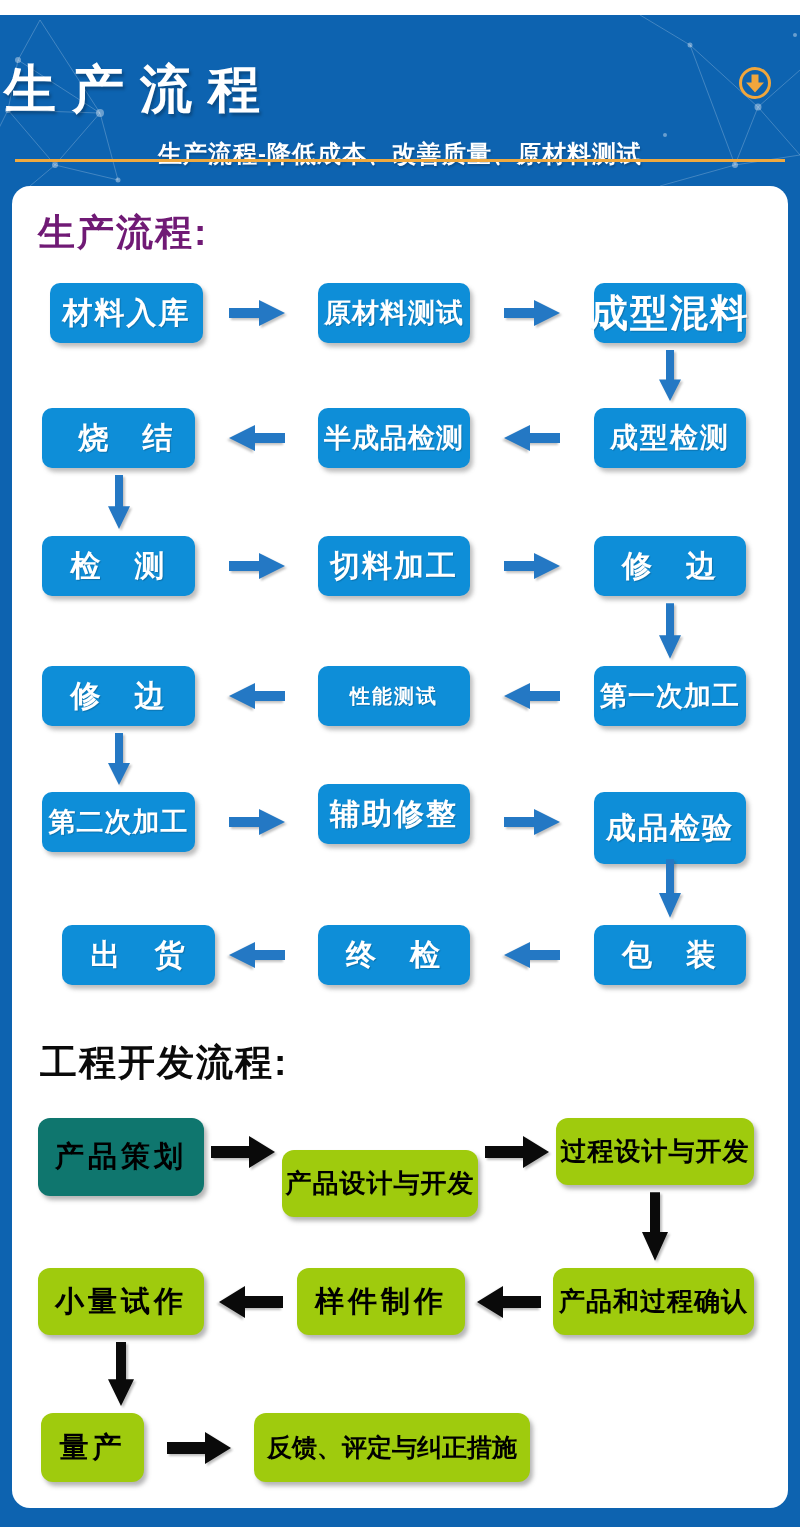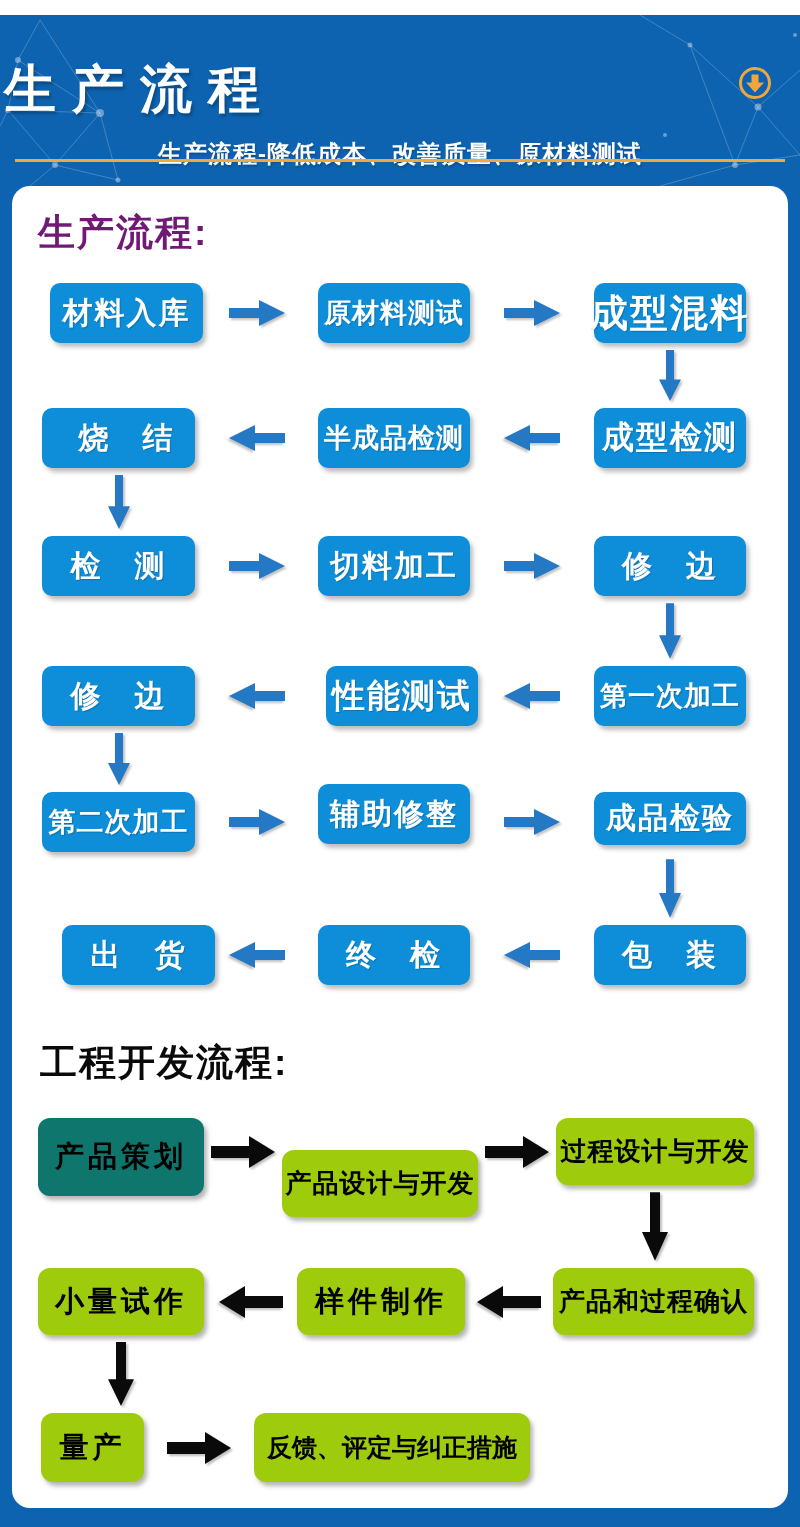--- a/index.html
+++ b/index.html
@@ -83,57 +83,57 @@
             <path d="M2 11 H32 V3 L58 16 L32 29 V21 H2 Z" fill="#2478c4"></path>
           </svg></div>
         <div class="arrow blue" style="left: 645px; top: 162px;"><svg width="26" height="55" viewBox="0 0 26 56" preserveAspectRatio="none">
             <path d="M9 2 V32 H2 L13 54 L24 32 H17 V2 Z" fill="#2478c4"></path>
           </svg></div>
         <div class="flow-box blue" style="left: 30px; top: 222px; width: 153px; height: 60px; font-size: 30px; letter-spacing: 2px; background: rgb(14, 142, 216); padding-left: 16px;">烧　结</div>
         <div class="flow-box blue" style="left: 306px; top: 222px; width: 152px; height: 60px; font-size: 27px; letter-spacing: 1px; background: rgb(14, 142, 216);">半成品检测</div>
         <div class="arrow blue" style="left: 214.5px; top: 236px;"><svg width="60" height="32" viewBox="0 0 60 32" class="flip">
             <path d="M2 11 H32 V3 L58 16 L32 29 V21 H2 Z" fill="#2478c4"></path>
           </svg></div>
-        <div class="flow-box blue" style="left: 582px; top: 222px; width: 152px; height: 60px; font-size: 32px; letter-spacing: 2px; background: rgb(14, 142, 216); text-align: center;">成型检测</div>
+        <div class="flow-box blue" style="left: 582px; top: 222px; width: 152px; height: 60px; font-size: 28px; letter-spacing: 2px; background: rgb(14, 142, 216); text-align: center;">成型检测</div>
         <div class="arrow blue" style="left: 490px; top: 236px;"><svg width="60" height="32" viewBox="0 0 60 32" class="flip">
             <path d="M2 11 H32 V3 L58 16 L32 29 V21 H2 Z" fill="#2478c4"></path>
           </svg></div>
         <div class="arrow blue" style="left: 93.5px; top: 287px;"><svg width="26" height="58" viewBox="0 0 26 56" preserveAspectRatio="none">
             <path d="M9 2 V32 H2 L13 54 L24 32 H17 V2 Z" fill="#2478c4"></path>
           </svg></div>
         <div class="flow-box blue" style="left: 30px; top: 350px; width: 153px; height: 60px; font-size: 30px; letter-spacing: 2px; background: rgb(14, 142, 216);">检　测</div>
         <div class="flow-box blue" style="left: 306px; top: 350px; width: 152px; height: 60px; font-size: 30px; letter-spacing: 2px; background: rgb(14, 142, 216);">切料加工</div>
         <div class="arrow blue" style="left: 214.5px; top: 364px;"><svg width="60" height="32" viewBox="0 0 60 32">
             <path d="M2 11 H32 V3 L58 16 L32 29 V21 H2 Z" fill="#2478c4"></path>
           </svg></div>
         <div class="flow-box blue" style="left: 582px; top: 350px; width: 152px; height: 60px; font-size: 30px; letter-spacing: 2px; background: rgb(14, 142, 216);">修　边</div>
         <div class="arrow blue" style="left: 490px; top: 364px;"><svg width="60" height="32" viewBox="0 0 60 32">
             <path d="M2 11 H32 V3 L58 16 L32 29 V21 H2 Z" fill="#2478c4"></path>
           </svg></div>
         <div class="arrow blue" style="left: 645px; top: 415px;"><svg width="26" height="60" viewBox="0 0 26 56" preserveAspectRatio="none">
             <path d="M9 2 V32 H2 L13 54 L24 32 H17 V2 Z" fill="#2478c4"></path>
           </svg></div>
         <div class="flow-box blue" style="left: 30px; top: 480px; width: 153px; height: 60px; font-size: 30px; letter-spacing: 2px; background: rgb(14, 142, 216);">修　边</div>
-        <div class="flow-box blue" style="left: 314px; top: 480px; width: 152px; height: 60px; font-size: 33px; letter-spacing: 2px; background: rgb(14, 142, 216);">性能测试</div>
+        <div class="flow-box blue" style="left: 306px; top: 480px; width: 152px; height: 60px; font-size: 20px; letter-spacing: 2px; background: rgb(14, 142, 216);">性能测试</div>
         <div class="arrow blue" style="left: 214.5px; top: 494px;"><svg width="60" height="32" viewBox="0 0 60 32" class="flip">
             <path d="M2 11 H32 V3 L58 16 L32 29 V21 H2 Z" fill="#2478c4"></path>
           </svg></div>
         <div class="flow-box blue" style="left: 582px; top: 480px; width: 152px; height: 60px; font-size: 27px; letter-spacing: 1px; background: rgb(14, 142, 216);">第一次加工</div>
         <div class="arrow blue" style="left: 490px; top: 494px;"><svg width="60" height="32" viewBox="0 0 60 32" class="flip">
             <path d="M2 11 H32 V3 L58 16 L32 29 V21 H2 Z" fill="#2478c4"></path>
           </svg></div>
         <div class="arrow blue" style="left: 93.5px; top: 545px;"><svg width="26" height="56" viewBox="0 0 26 56" preserveAspectRatio="none">
             <path d="M9 2 V32 H2 L13 54 L24 32 H17 V2 Z" fill="#2478c4"></path>
           </svg></div>
         <div class="flow-box blue" style="left: 30px; top: 606px; width: 153px; height: 60px; font-size: 27px; letter-spacing: 1px; background: rgb(14, 142, 216);">第二次加工</div>
         <div class="flow-box blue" style="left: 306px; top: 598px; width: 152px; height: 60px; font-size: 30px; letter-spacing: 2px; background: rgb(14, 142, 216);">辅助修整</div>
         <div class="arrow blue" style="left: 214.5px; top: 620px;"><svg width="60" height="32" viewBox="0 0 60 32">
             <path d="M2 11 H32 V3 L58 16 L32 29 V21 H2 Z" fill="#2478c4"></path>
           </svg></div>
-        <div class="flow-box blue" style="left: 582px; top: 606px; width: 152px; height: 53px; font-size: 30px; letter-spacing: 2px; background: rgb(14, 142, 216);">成品检验</div>
+        <div class="flow-box blue" style="left: 582px; top: 606px; width: 152px; height: 72px; font-size: 30px; letter-spacing: 2px; background: rgb(14, 142, 216);">成品检验</div>
         <div class="arrow blue" style="left: 490px; top: 620px;"><svg width="60" height="32" viewBox="0 0 60 32">
             <path d="M2 11 H32 V3 L58 16 L32 29 V21 H2 Z" fill="#2478c4"></path>
           </svg></div>
         <div class="arrow blue" style="left: 645px; top: 671px;"><svg width="26" height="63" viewBox="0 0 26 56" preserveAspectRatio="none">
             <path d="M9 2 V32 H2 L13 54 L24 32 H17 V2 Z" fill="#2478c4"></path>
           </svg></div>
         <div class="flow-box blue" style="left: 30px; top: 739px; width: 153px; height: 60px; font-size: 30px; letter-spacing: 2px; background: rgb(14, 142, 216); margin-left: 20px;">出　货</div>
         <div class="flow-box blue" style="left: 306px; top: 739px; width: 152px; height: 60px; font-size: 30px; letter-spacing: 2px; background: rgb(14, 142, 216);">终　检</div>
         <div class="arrow blue" style="left: 214.5px; top: 753px;"><svg width="60" height="32" viewBox="0 0 60 32" class="flip">
             <path d="M2 11 H32 V3 L58 16 L32 29 V21 H2 Z" fill="#2478c4"></path>

